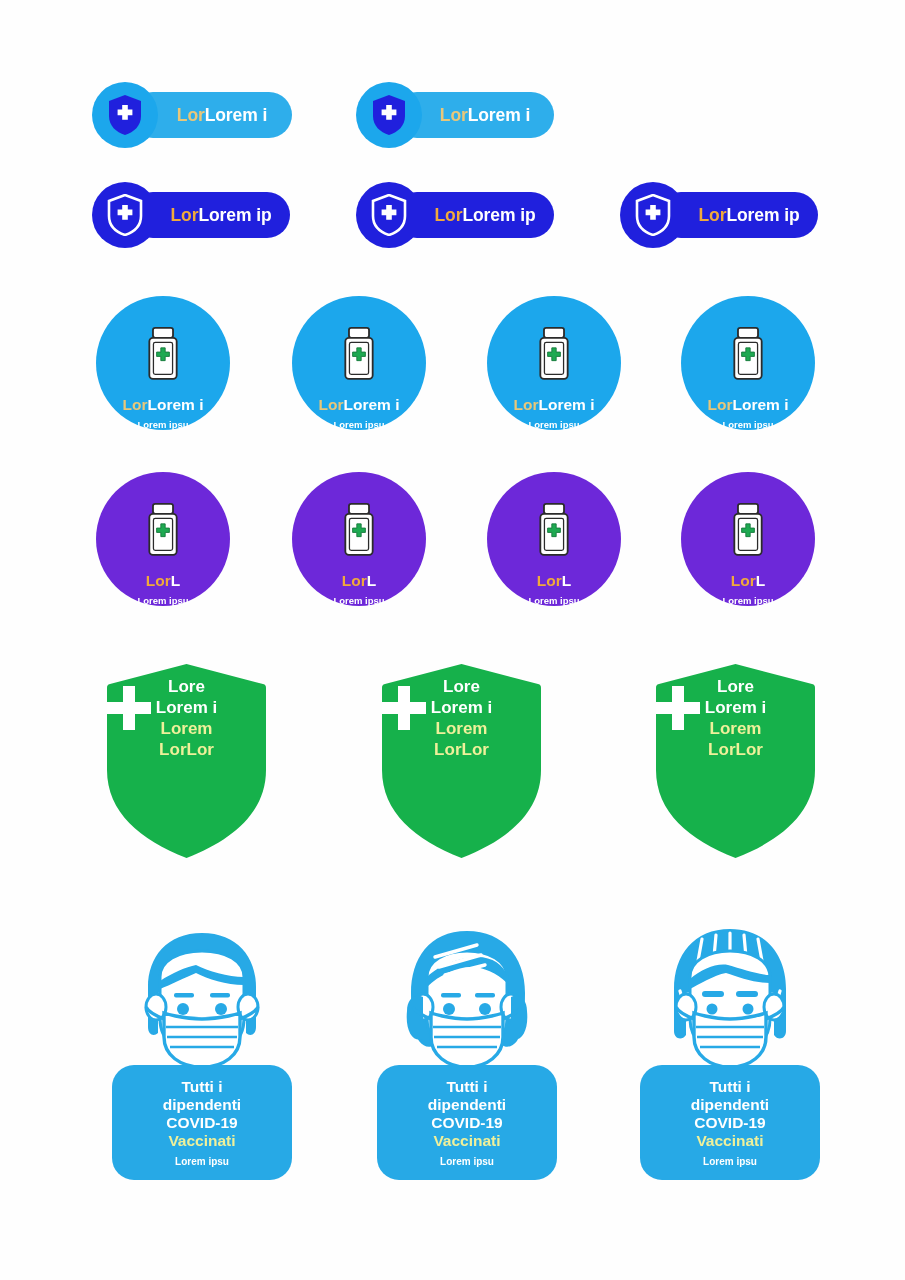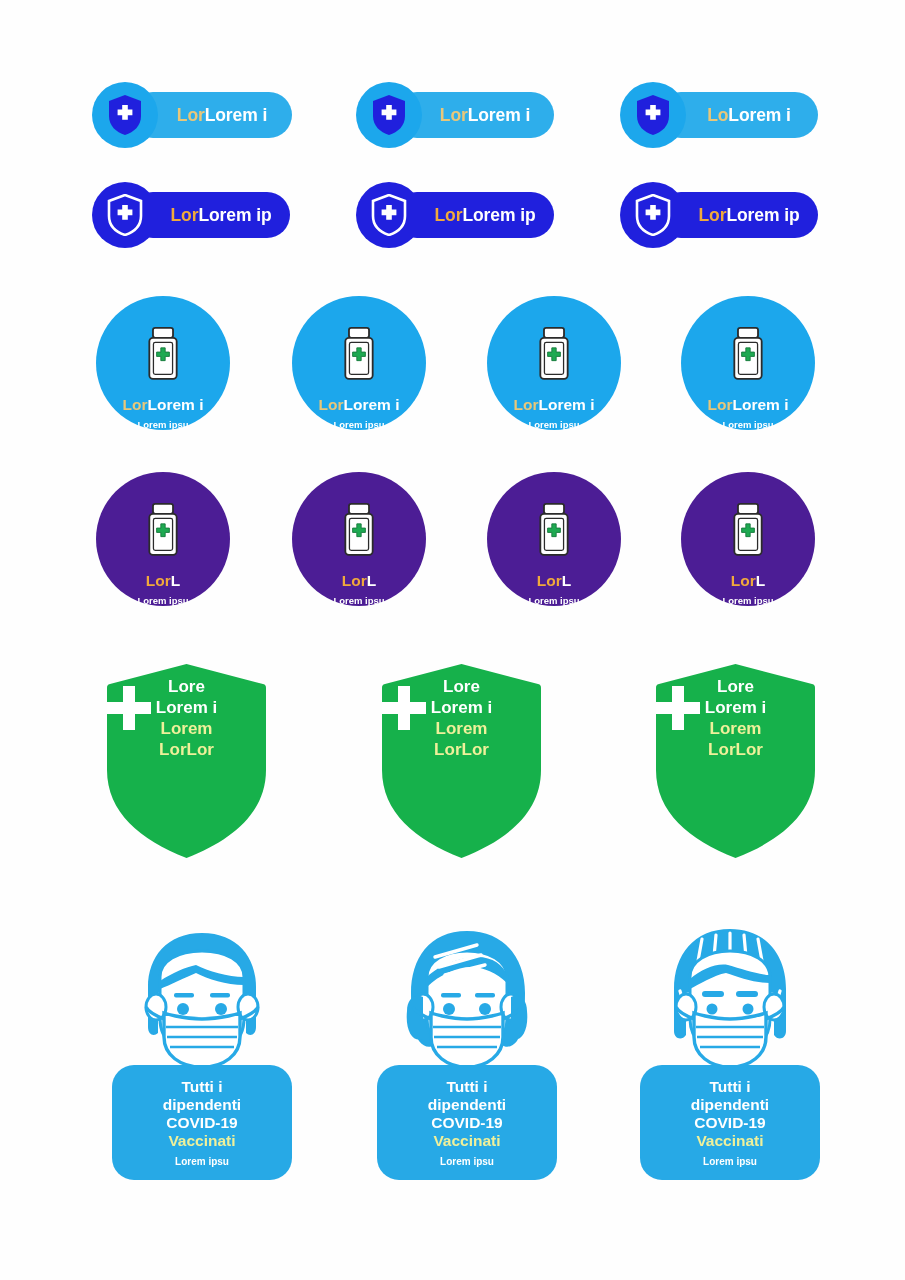--- a/index.html
+++ b/index.html
@@ -65,21 +65,21 @@
   
   .circ {
     position: absolute;
     border-radius: 50%;
     display: flex;
     flex-direction: column;
     align-items: center;
     justify-content: flex-start;
   }
   .circ-light { background: #1ca7ec; }
-  .circ-dark  { background: #4c1d95; }
+  .circ-dark  { background: #6d28d9; }
   .circ .bottle { margin-top: 30px; }
   .circ .c-title {
     margin-top: 14px;
     font-size: 15.5px;
     font-weight: bold;
     line-height: 1;
     white-space: nowrap;
   }
   .circ .c-sub {
     margin-top: 7px;
@@ -162,31 +162,20 @@
       <span class="ptext"><span style="color:#e8c77a">Lor</span><span style="color:#ffffff">Lorem i</span></span>
     </div>
     <div class="pill-circle">
       <svg class="pill-shield" viewBox="0 0 36 42">
         <path d="M18 1 L34 7 V22 C34 32 27 38 18 41 C9 38 2 32 2 22 V7 Z" fill="#2020dd"></path>
         <path d="M15.2 11 h5.6 v4.6 h4.6 v5.6 h-4.6 v4.6 h-5.6 v-4.6 h-4.6 v-5.6 h4.6 Z" fill="#ffffff"></path>
       </svg>
     </div>
   </div>
 
-  <div class="pill-wrap pill-light item" style="left:620px; top:82px; width:200px; height:66px;">
-    <div class="pill-bar" style="width:160px;">
-      <span class="ptext"><span style="color:#e8c77a">Lo</span><span style="color:#ffffff">Lorem i</span></span>
-    </div>
-    <div class="pill-circle">
-      <svg class="pill-shield" viewBox="0 0 36 42">
-        <path d="M18 1 L34 7 V22 C34 32 27 38 18 41 C9 38 2 32 2 22 V7 Z" fill="#2020dd"></path>
-        <path d="M15.2 11 h5.6 v4.6 h4.6 v5.6 h-4.6 v4.6 h-5.6 v-4.6 h-4.6 v-5.6 h4.6 Z" fill="#ffffff"></path>
-      </svg>
-    </div>
-  </div>
 
   <div class="pill-wrap pill-dark item" style="left:92px; top:182px; width:200px; height:66px;">
     <div class="pill-bar" style="width:160px;">
       <span class="ptext"><span style="color:#f0a93c">Lor</span><span style="color:#ffffff">Lorem ip</span></span>
     </div>
     <div class="pill-circle">
       <svg class="pill-shield" viewBox="0 0 36 42">
         <path d="M18 1 L34 7 V22 C34 32 27 38 18 41 C9 38 2 32 2 22 V7 Z" fill="none" stroke="#ffffff" stroke-width="2.6"></path>
         <path d="M15.2 11 h5.6 v4.6 h4.6 v5.6 h-4.6 v4.6 h-5.6 v-4.6 h-4.6 v-5.6 h4.6 Z" fill="#ffffff"></path>
       </svg>

